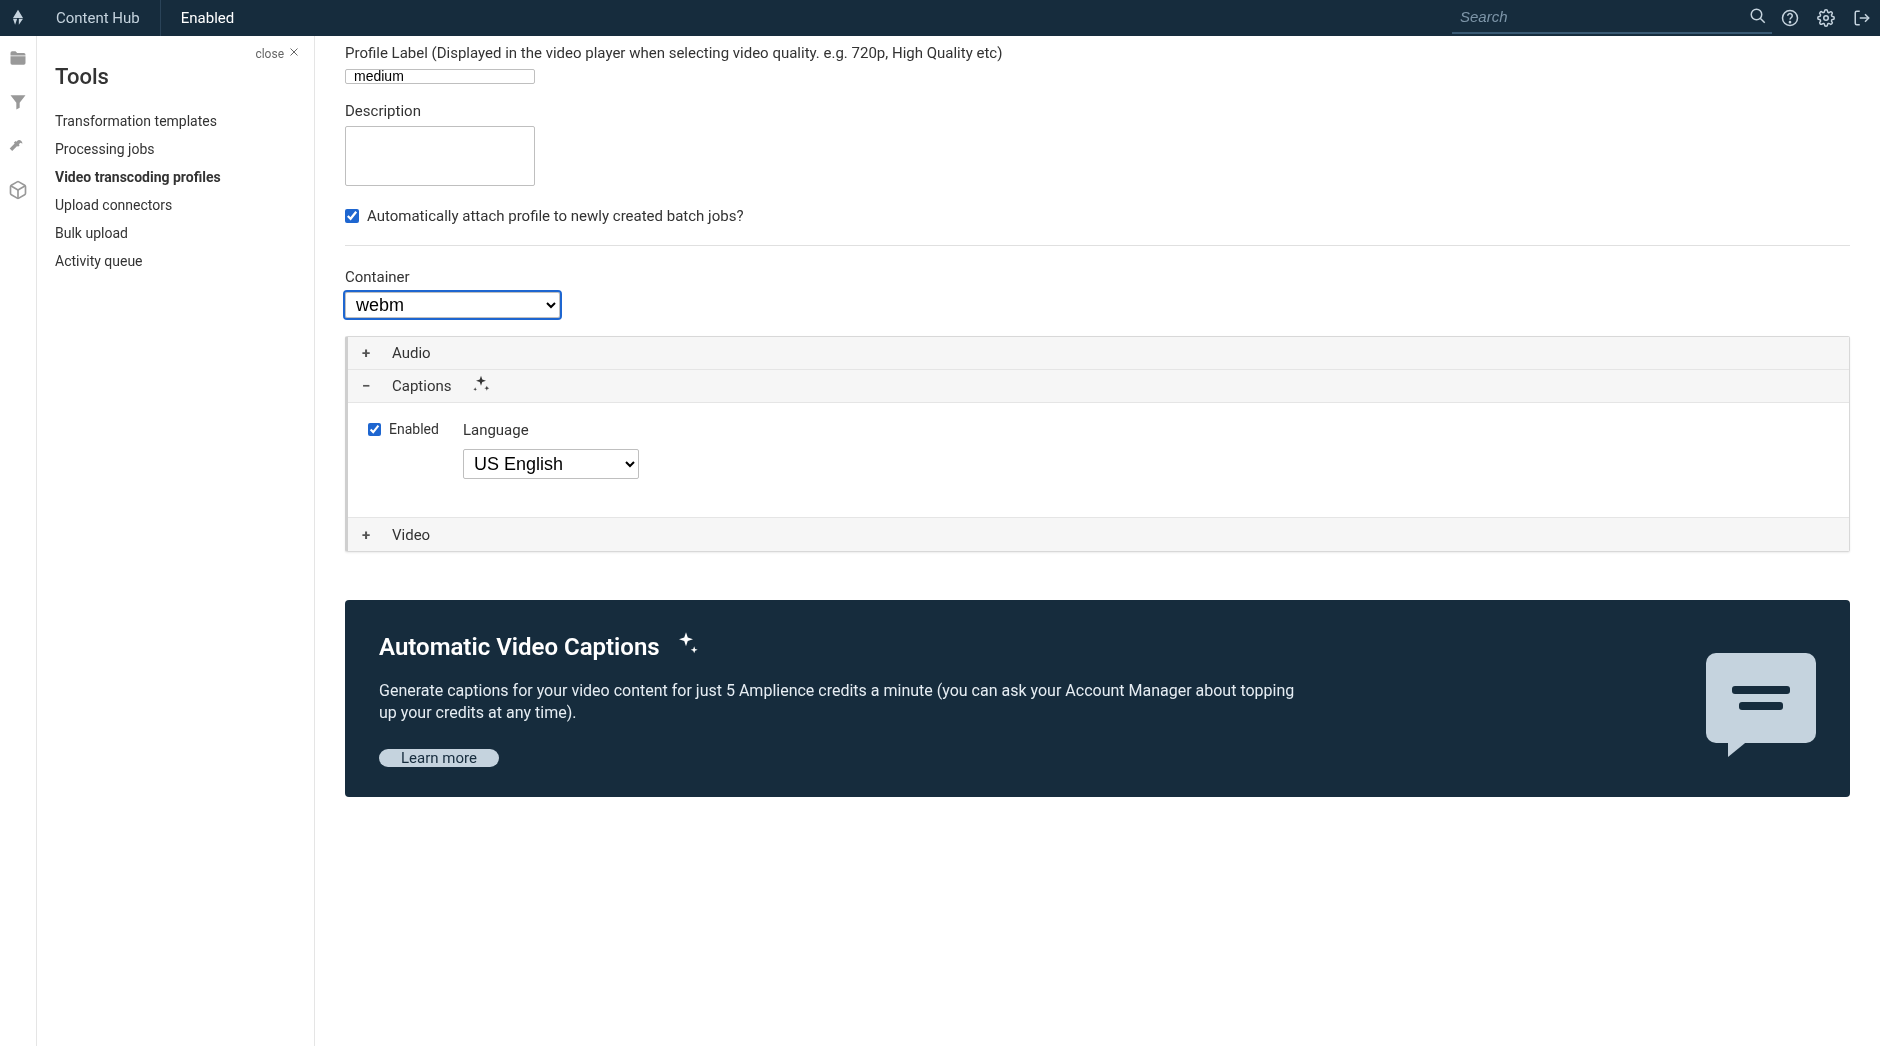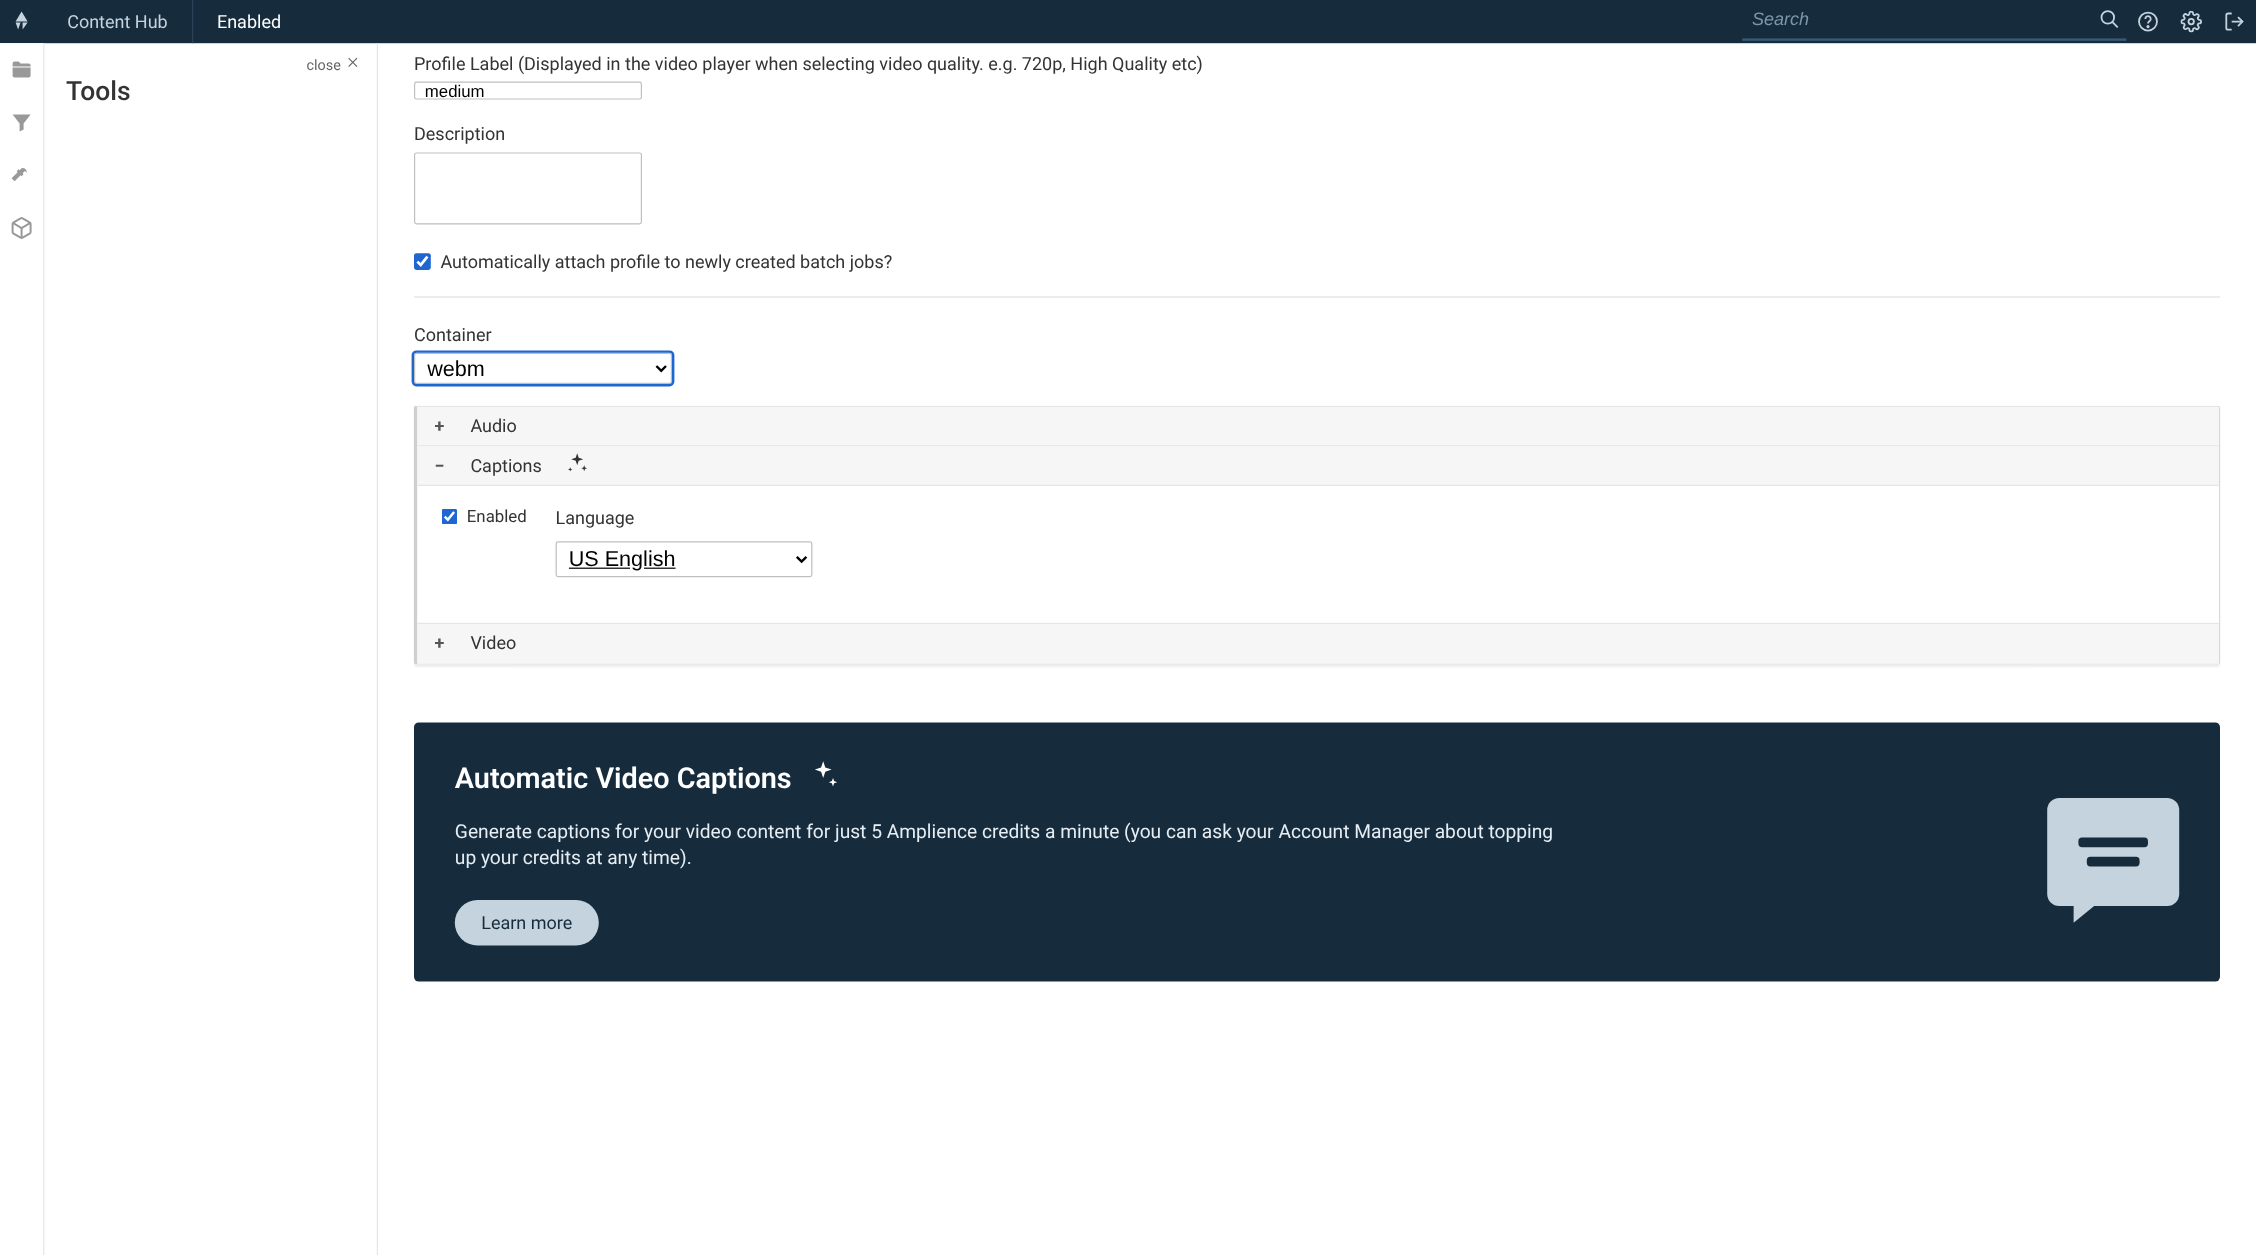--- a/index.html
+++ b/index.html
@@ -40,26 +40,26 @@
   .select { height: 26px; border: 1px solid #bfbfbf; border-radius: 2px; padding: 0 6px; font-size: 18px; background:#fff; }
   .select.focused { outline: 2px solid #1e66d0; outline-offset: 0; }
   
   .accordion { border: 1px solid #d8d8d8; border-left: 3px solid #cfcfcf; border-radius: 2px; margin-top: 18px; box-shadow: 0 1px 2px rgba(0,0,0,.08);}
   .acc-row { height: 33px; display: flex; align-items: center; gap: 16px; padding: 0 14px; background:#f6f6f6; border-bottom:1px solid #e5e5e5; cursor:pointer; font-size:15px; }
   .acc-row:last-child { border-bottom:none; }
   .acc-row .toggle-icon { width:14px; font-weight:bold; color:#555; }
   .acc-row .sparkle { margin-left:4px; }
   .acc-body { padding: 18px 20px 38px; background:#fff; border-bottom:1px solid #e5e5e5; display:flex; gap:24px; align-items:flex-start; }
   .acc-body .colhead { font-size:15px; margin-bottom:10px; }
-  .acc-body .lang-select { width: 214px; height:30px;text-decoration:underline; }
+  .acc-body .lang-select { width: 176px; height:30px; }
   
   .promo { background:#162c3d; color:#fff; border-radius:4px; padding:30px 34px; margin-top:48px; position:relative; display:flex; justify-content:space-between; align-items:center; }
   .promo h3 { font-size:24px; font-weight:600; display:flex; align-items:center; gap:12px; margin-bottom:16px;}
   .promo p { max-width: 920px; font-size:16px; line-height:1.4; margin-bottom:24px; color:#e6edf3;}
-  .promo .btn { display:inline-block; background:#c5d3de; color:#162c3d; padding:10px 22px; border-radius:22px; font-size:15px; cursor:pointer; }
+  .promo .btn { display:inline-block; background:#c5d3de; color:#162c3d; padding:0 22px; border-radius:22px; font-size:15px; cursor:pointer; }
   .promo .bubble { width:110px; height:90px; background:#c5d3de; border-radius:10px; position:relative; display:flex; flex-direction:column; justify-content:center; align-items:center; gap:8px;}
   .promo .bubble::after { content:""; position:absolute; bottom:-14px; left:22px; width:0; height:0; border-top:18px solid #c5d3de; border-right:22px solid transparent; }
   .promo .bubble .line { height:8px; background:#162c3d; border-radius:3px; }
   .promo .bubble .line.l1{ width:58px;} .promo .bubble .line.l2{ width:44px;}
   
   .sparkle-svg { width:20px; height:20px; }
 </style>
 </head>
 <body>
 
@@ -134,20 +134,28 @@
     <div class="close">
       <span>close</span>
       <span>
         <svg width="12" height="12" viewBox="0 0 24 24" stroke="#666" stroke-width="2">
             <line x1="5" y1="5" x2="19" y2="19"></line>
             <line x1="19" y1="5" x2="5" y2="19"></line>
           </svg>
       </span>
     </div>
     <h2>Tools</h2>
+    <div id="navlist">
+        <div class="navitem">Transformation templates</div>
+        <div class="navitem">Processing jobs</div>
+        <div class="navitem active">Video transcoding profiles</div>
+        <div class="navitem">Upload connectors</div>
+        <div class="navitem">Bulk upload</div>
+        <div class="navitem">Activity queue</div>
+      </div>
   </div>
 
   <div class="main">
     <div class="block">
       <label class="field-label">Profile Label (Displayed in the video player when selecting video quality. e.g. 720p, High Quality etc)</label>
       <input class="text-input" type="text" value="medium" style="">
     </div>
     <div class="block">
       <label class="field-label">Description</label>
       <textarea class="textarea" style=""></textarea>

